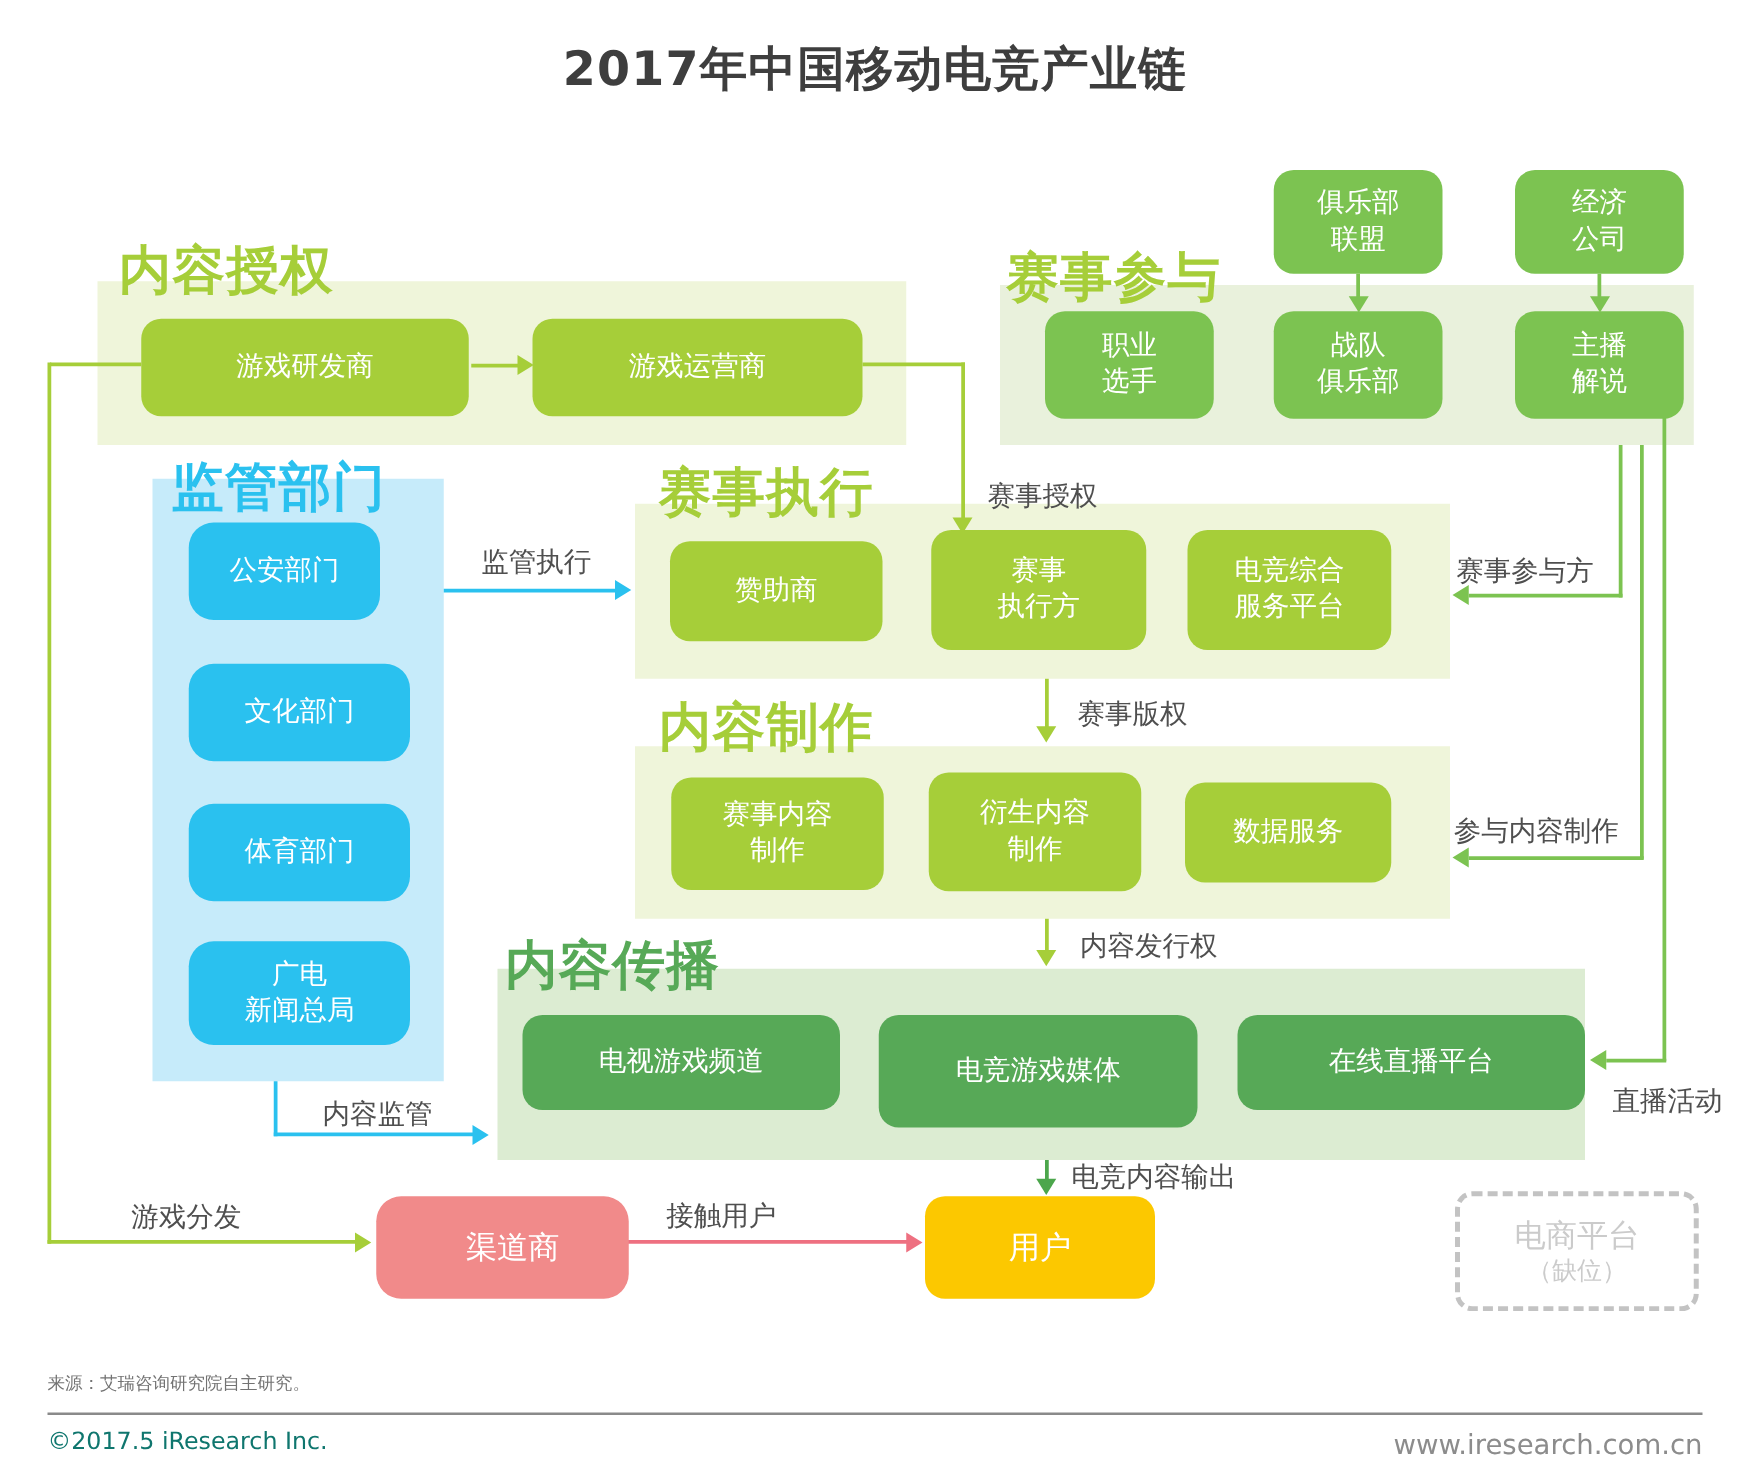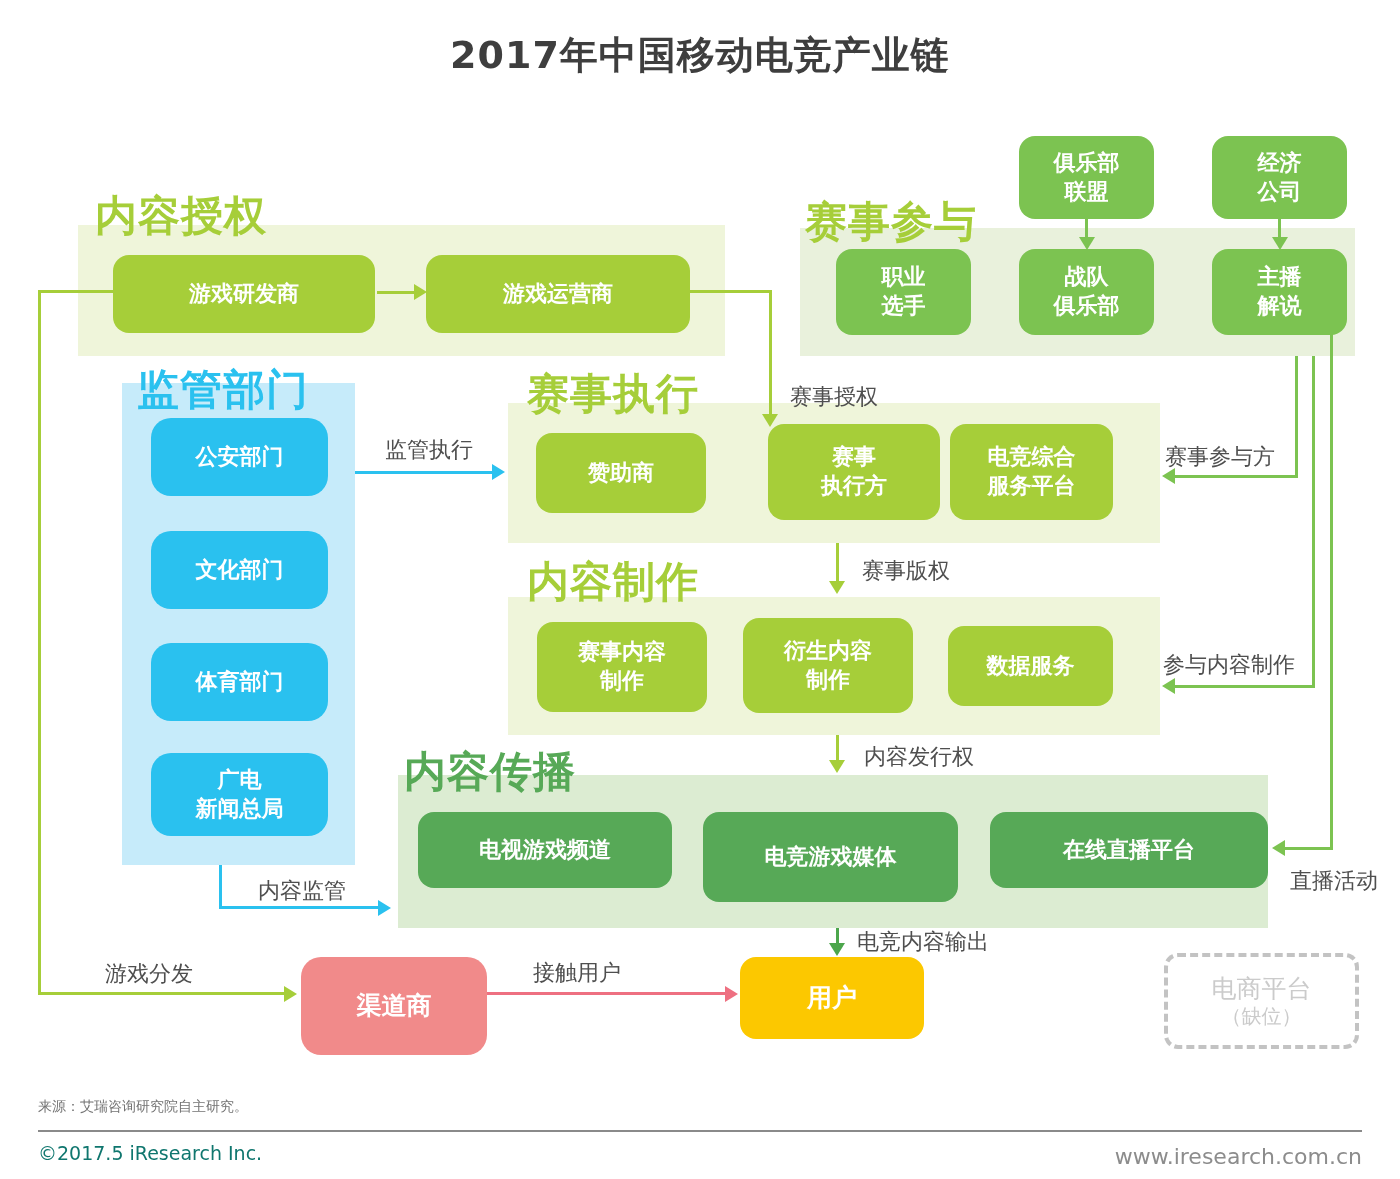--- a/index.html
+++ b/index.html
@@ -11,21 +11,21 @@
     position:absolute;left:0;top:30px;width:100%;text-align:center;
     font-size:38px;font-weight:bold;color:#3e3e3e;letter-spacing:1px;
   }
   .panel{position:absolute;z-index:0;}
   .heading{
     position:absolute;z-index:3;font-size:42px;font-weight:bold;letter-spacing:1px;white-space:nowrap;
   }
   .h-ch{color:#a6ce39;} .h-bl{color:#2ac1ef;} .h-dg{color:#57a957;}
   .box{
     position:absolute;z-index:2;display:flex;align-items:center;justify-content:center;
-    color:#fff;font-weight:bold;font-size:22px;text-align:center;white-space:pre-line;
+    color:#fff;font-weight:normal;font-size:22px;text-align:center;white-space:pre-line;
     border-radius:16px;line-height:1.3;
   }
   .b-ch{background:#a6ce39;} .b-gr{background:#7cc351;} .b-dg{background:#57a957;}
   .b-bl{background:#2ac1ef;border-radius:20px;}
   .b-sa{background:#f18a8a;border-radius:20px;font-size:25px;}
   .b-ye{background:#fcc800;border-radius:16px;font-size:25px;}
   .b-dash{
     background:#fff;border:4px dashed #c3c3c3;border-radius:14px;color:#cbcbcb;
     font-weight:normal;font-size:25px;line-height:1.25;
   }
@@ -67,49 +67,49 @@
 俱乐部</div>
   <div class="box b-gr" style="left:1212px;top:249px;width:135px;height:86px;">主播
 解说</div>
   <div class="line" style="--c:#7cc351;left:1085px;top:219px;width:3px;height:20px;"></div>
   <div class="ah d" style="--c:#7cc351;left:1079px;top:237px;"></div>
   <div class="line" style="--c:#7cc351;left:1278px;top:219px;width:3px;height:20px;"></div>
   <div class="ah d" style="--c:#7cc351;left:1272px;top:237px;"></div>
 
   <div class="panel" style="left:122px;top:383px;width:233px;height:482px;background:#c6ebfa;"></div>
   <div class="heading h-bl" style="left:137px;top:362px;">监管部门</div>
-  <div class="box b-bl" style="left:151px;top:418px;width:177px;height:78px;">公安部门</div>
+  <div class="box b-bl" style="left:151px;top:418px;width:153px;height:78px;">公安部门</div>
   <div class="box b-bl" style="left:151px;top:531px;width:177px;height:78px;">文化部门</div>
   <div class="box b-bl" style="left:151px;top:643px;width:177px;height:78px;">体育部门</div>
   <div class="box b-bl" style="left:151px;top:753px;width:177px;height:83px;">广电
 新闻总局</div>
 
   <div class="panel" style="left:508px;top:403px;width:652px;height:140px;background:#eff5da;"></div>
   <div class="heading h-ch" style="left:527px;top:366px;">赛事执行</div>
   <div class="box b-ch" style="left:536px;top:433px;width:170px;height:80px;">赞助商</div>
-  <div class="box b-ch" style="left:768px;top:424px;width:172px;height:96px;">赛事
+  <div class="box b-ch" style="left:745px;top:424px;width:172px;height:96px;">赛事
 执行方</div>
   <div class="box b-ch" style="left:950px;top:424px;width:163px;height:96px;">电竞综合
 服务平台</div>
 
   <div class="panel" style="left:508px;top:597px;width:652px;height:138px;background:#eff5da;"></div>
   <div class="heading h-ch" style="left:527px;top:554px;">内容制作</div>
   <div class="box b-ch" style="left:537px;top:622px;width:170px;height:90px;">赛事内容
 制作</div>
   <div class="box b-ch" style="left:743px;top:618px;width:170px;height:95px;">衍生内容
 制作</div>
   <div class="box b-ch" style="left:948px;top:626px;width:165px;height:80px;">数据服务</div>
 
   <div class="panel" style="left:398px;top:775px;width:870px;height:153px;background:#dcecd2;"></div>
   <div class="heading h-dg" style="left:404px;top:744px;">内容传播</div>
   <div class="box b-dg" style="left:418px;top:812px;width:254px;height:76px;">电视游戏频道</div>
   <div class="box b-dg" style="left:703px;top:812px;width:255px;height:90px;">电竞游戏媒体</div>
   <div class="box b-dg" style="left:990px;top:812px;width:278px;height:76px;">在线直播平台</div>
 
-  <div class="box b-sa" style="left:301px;top:957px;width:186px;height:98px;">渠道商</div>
+  <div class="box b-sa" style="left:301px;top:957px;width:186px;height:82px;padding-left:16px;">渠道商</div>
   <div class="box b-ye" style="left:740px;top:957px;width:184px;height:82px;">用户</div>
   <div class="box b-dash" style="left:1164px;top:953px;width:187px;height:88px;flex-direction:column;">
     <span>电商平台</span>
     <span class="sub">（缺位）</span>
   </div>
 
   <div class="line" style="--c:#a6ce39;left:690px;top:290px;width:82px;height:3px;"></div>
   <div class="line" style="--c:#a6ce39;left:769px;top:290px;width:3px;height:127px;"></div>
   <div class="ah d" style="--c:#a6ce39;left:762px;top:414px;"></div>
   <div class="elabel" style="left:790px;top:382px;">赛事授权</div>

